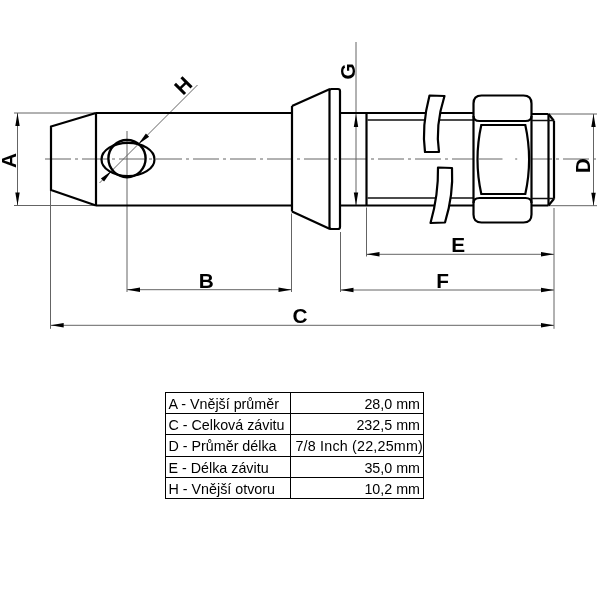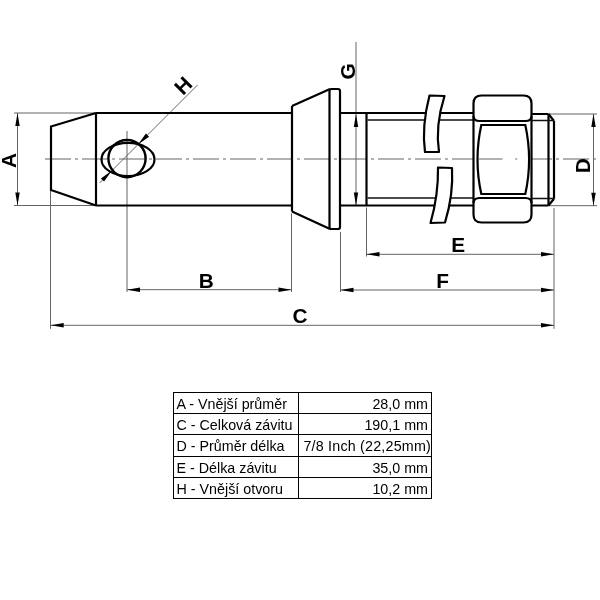--- a/index.html
+++ b/index.html
@@ -1,20 +1,20 @@
 <!DOCTYPE html>
 <html><head>
 <meta charset="utf-8">
 <style>
   html,body{margin:0;padding:0;background:#fff;}
   #stage{position:relative;width:600px;height:600px;background:#fff;overflow:hidden;
          font-family:"Liberation Sans",sans-serif;}
   svg{position:absolute;left:0;top:0;filter:grayscale(1);}
   .lbl{font-family:"Liberation Sans",sans-serif;font-weight:bold;font-size:20.8px;fill:#000;}
-  #tbl{position:absolute;filter:grayscale(1);left:173px;top:391.8px;border-collapse:collapse;table-layout:fixed;
+  #tbl{position:absolute;filter:grayscale(1);left:165px;top:391.8px;border-collapse:collapse;table-layout:fixed;
        font-family:"Liberation Sans",sans-serif;font-size:14.3px;color:#000;}
   #tbl td{border:1.5px solid #000;padding:2.9px 2px 0 2.5px;height:17.4px;line-height:17.4px;white-space:nowrap;overflow:hidden;}
   #tbl td.v{text-align:right;padding-right:3px;margin-left:16px;}
 </style>
 </head>
 <body>
 <div id="stage">
 <svg width="600" height="600" viewBox="0 0 600 600">
 
   <path d="M45,159 H597" stroke="#646464" stroke-width="1" fill="none" stroke-dasharray="26 4 3 4"></path>
@@ -110,21 +110,21 @@
 </svg>
 
 <table id="tbl">
   <tbody>
         <tr>
           <td style="width:119px">A - Vnější průměr</td>
           <td class="v" style="width:127px">28,0 mm</td>
         </tr>
   <tr>
           <td>C - Celková závitu</td>
-          <td class="v">190,1 mm</td>
+          <td class="v">232,5 mm</td>
         </tr>
   <tr>
           <td>D - Průměr délka</td>
           <td class="v" style="letter-spacing:.2px;padding-right:0">7/8 Inch (22,25mm)</td>
         </tr>
   <tr>
           <td>E - Délka závitu</td>
           <td class="v">35,0 mm</td>
         </tr>
   <tr>

